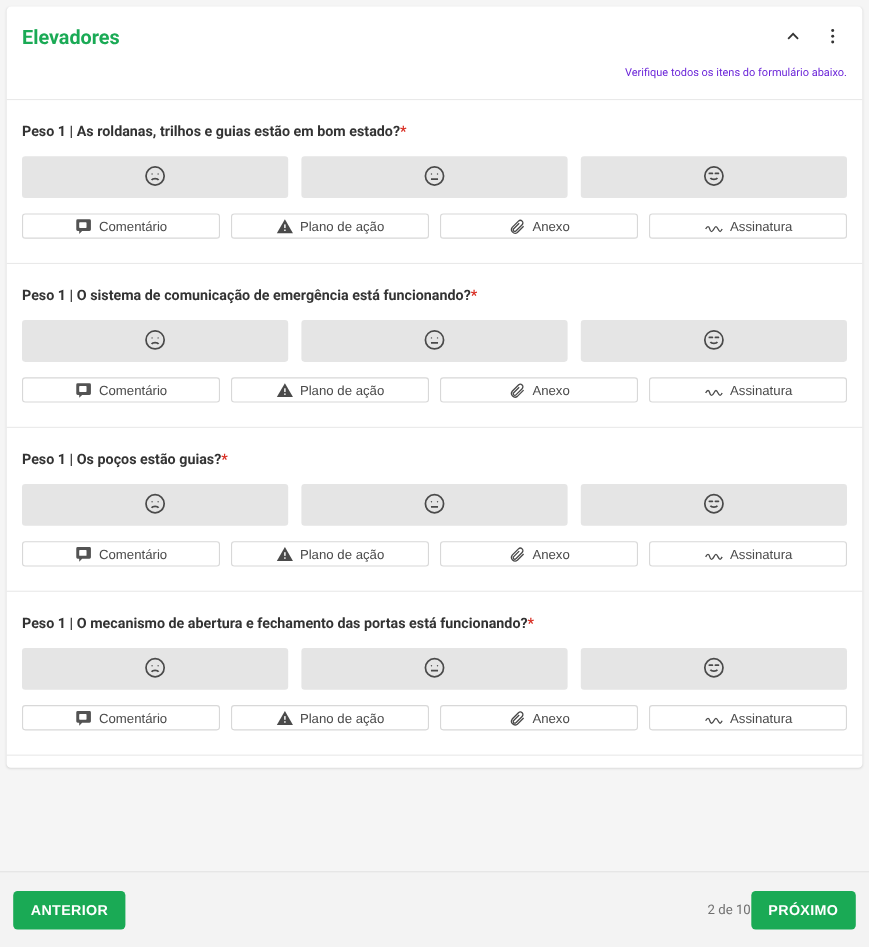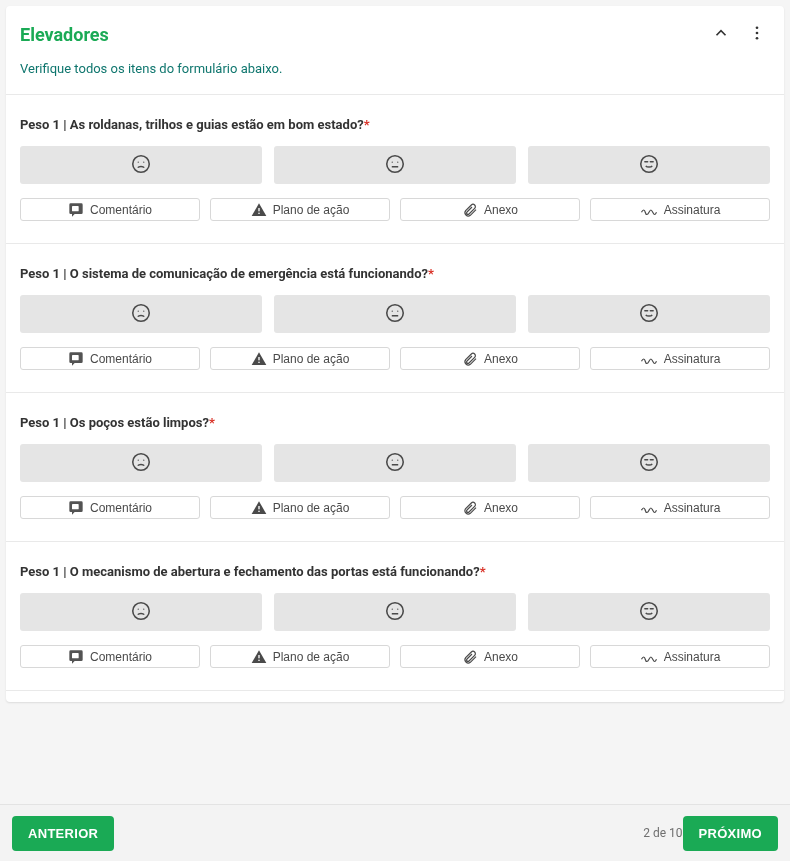--- a/index.html
+++ b/index.html
@@ -58,22 +58,23 @@
       border: none;
       cursor: pointer;
       color: #333;
       padding: 4px;
       display: flex;
       align-items: center;
       justify-content: center;
     }
     .subtitle {
       padding: 12px 14px 18px 14px;
-      color: #0f766e;
-      font-size: 13px;
+      color: #6d28d9;
+      font-size: 10px;
+      text-align: right;
     }
     .question {
       border-top: 1px solid #e9e9e9;
       padding: 22px 14px 22px 14px;
     }
     .question-text {
       font-size: 13px;
       color: #333;
       margin-bottom: 14px;
       font-weight: bold;
@@ -118,21 +119,21 @@
     }
     .action-btn .ic {
       display: flex;
       align-items: center;
     }
     .footer {
       position: absolute;
       left: 0;
       right: 0;
       bottom: 0;
-      height: 57px;
+      height: 69px;
       background: #f3f3f3;
       border-top: 1px solid #e3e3e3;
       display: flex;
       align-items: center;
       padding: 0 12px;
     }
     .nav-btn {
       background: #1aaa55;
       color: #fff;
       border: none;
@@ -304,21 +305,21 @@
             <button class="action-btn">
               <span class="ic">
                 <svg width="18" height="16" viewBox="0 0 24 18" fill="none" stroke="#4a4a4a" stroke-width="1.6">
                   <path d="M2 12 c2-4 4-4 5 0 s3 4 5 0 s3-4 5 0 s3 4 5 0"></path>
                 </svg>
               </span>
               <span>Assinatura</span>
             </button>
           </div>
         </div><div class="question">
-          <div class="question-text"><span>Peso 1</span> | <span>Os poços estão limpos?</span><span class="required">*</span></div>
+          <div class="question-text"><span>Peso 1</span> | <span>Os poços estão guias?</span><span class="required">*</span></div>
           <div class="faces-row">
             <button class="face-btn">
               <span><svg width="22" height="22" viewBox="0 0 24 24" fill="none" stroke="#4a4a4a" stroke-width="1.7">
                   <circle cx="12" cy="12" r="9"></circle>
                   <circle cx="9" cy="10" r="0.7" fill="#4a4a4a" stroke="none"></circle>
                   <circle cx="15" cy="10" r="0.7" fill="#4a4a4a" stroke="none"></circle>
                   <path d="M8.5 16 c1.2-1.8 5.8-1.8 7 0"></path>
                 </svg></span>
             </button>
             <button class="face-btn">

